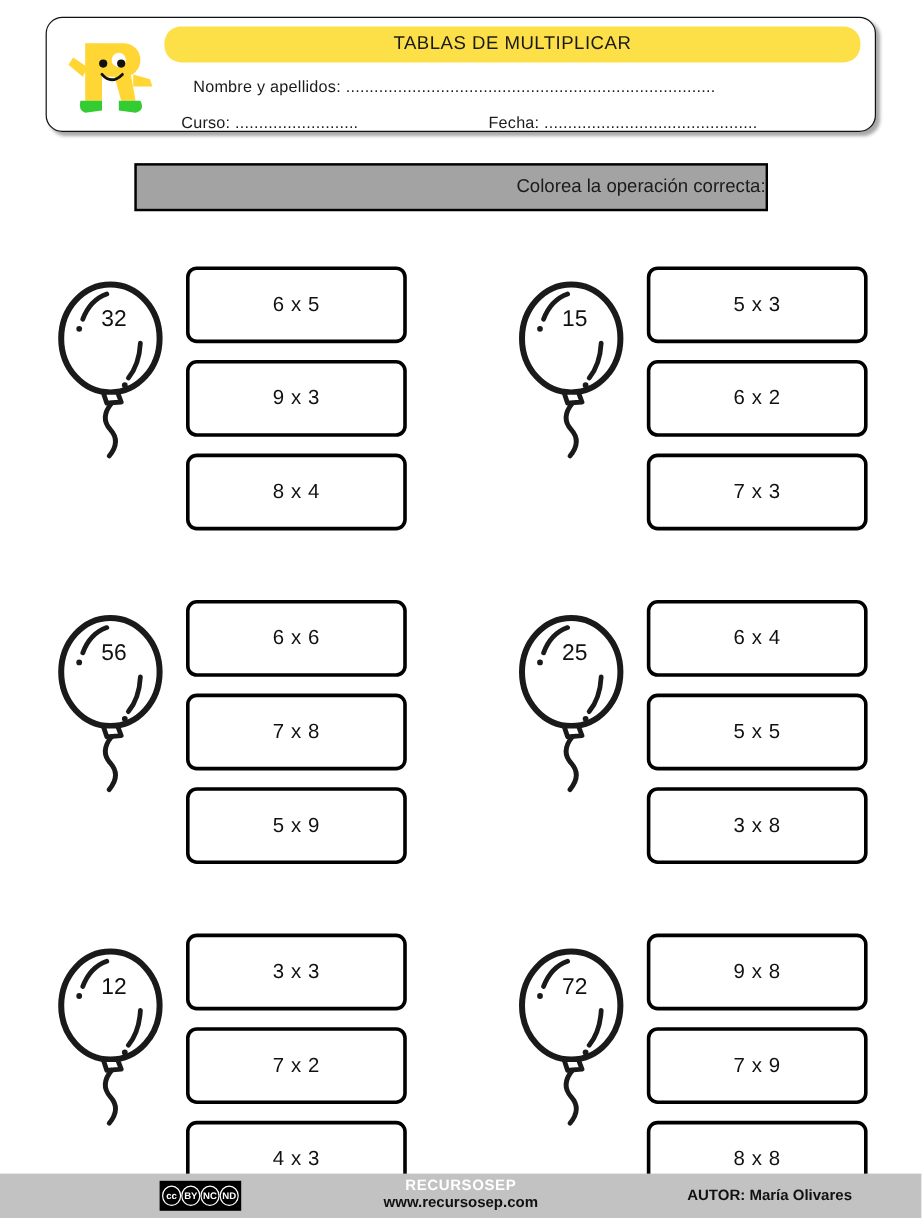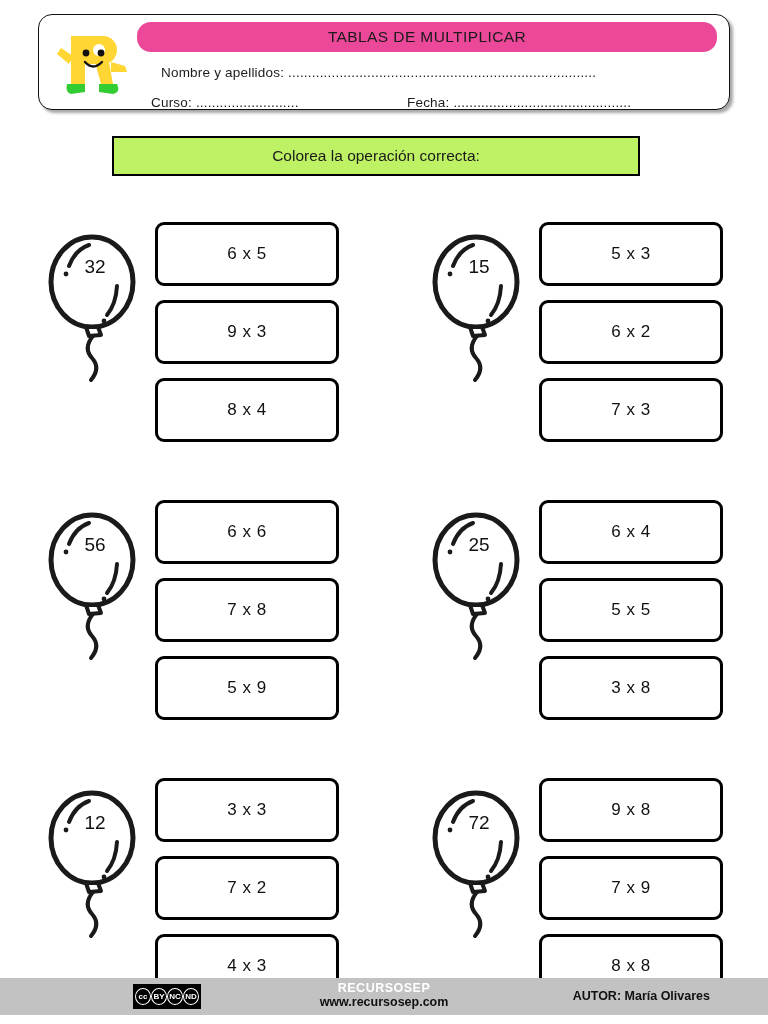--- a/index.html
+++ b/index.html
@@ -35,21 +35,21 @@
     top: 7px;
     width: 82px;
     height: 82px;
   }
   .title-bar {
     position: absolute;
     left: 98px;
     top: 7px;
     width: 580px;
     height: 30px;
-    background: #ec4899;
+    background: #fde047;
     border-radius: 14px;
     display: flex;
     align-items: center;
     justify-content: center;
   }
   .title-bar span {
     font-size: 15.5px;
     letter-spacing: 0.4px;
     color: #1a1a1a;
     font-family: "Liberation Sans", sans-serif;
@@ -66,25 +66,25 @@
   .field-fecha  { left: 368px; top: 80px; }
 
   
   .instruction-box {
     position: absolute;
     left: 112px;
     top: 136px;
     width: 528px;
     height: 40px;
     border: 2.5px solid #000000;
-    background: #bef264;
+    background: #a3a3a3;
     box-sizing: border-box;
     display: flex;
     align-items: center;
-    justify-content: center;
+    justify-content: flex-end;
   }
   .instruction-box span {
     font-size: 15.5px;
     color: #1b1b1b;
   }
 
   
   .grid {
     position: absolute;
     left: 0;

